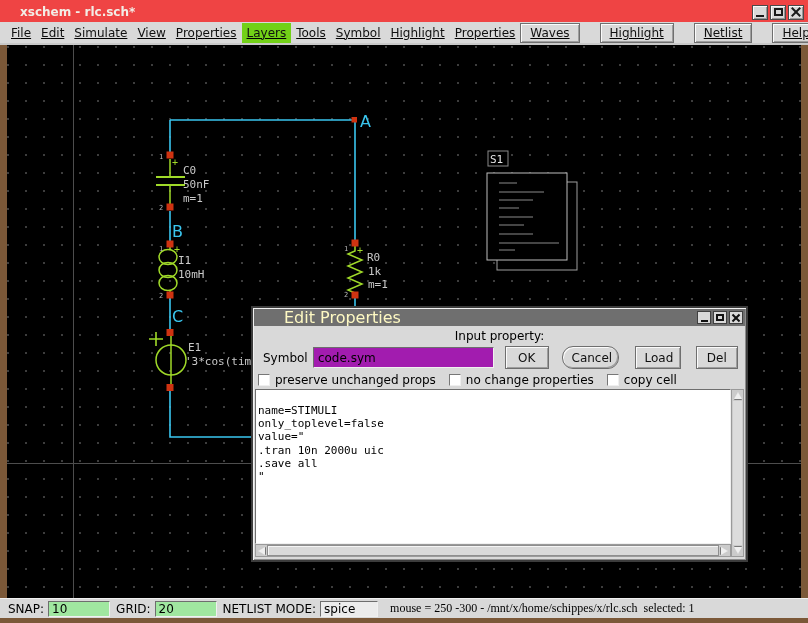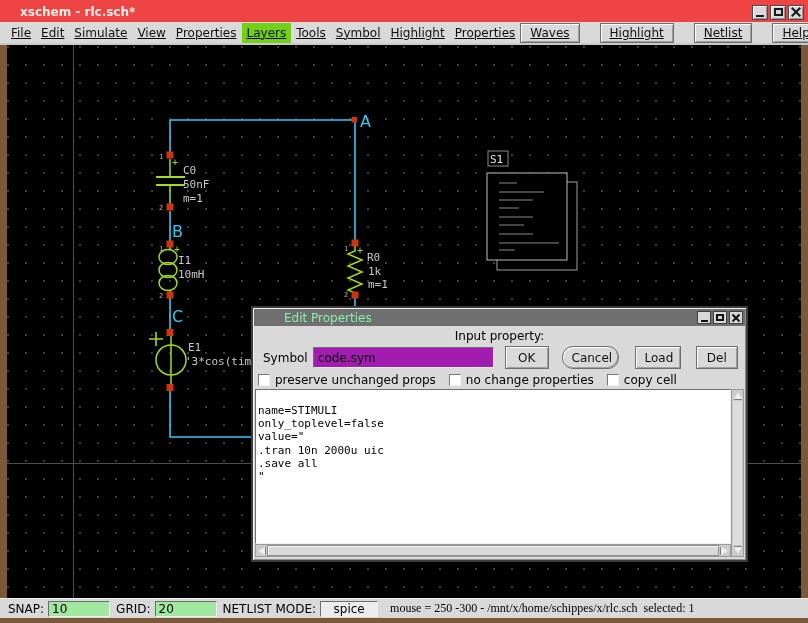--- a/index.html
+++ b/index.html
@@ -42,21 +42,21 @@
   .t-lbl { fill:#c9c9c9; font-size:11px; }
   .t-net { fill:#3ac6ef; font-size:16px; font-family:"DejaVu Sans","Liberation Sans",sans-serif !important; }
   .t-pin { fill:#b5b5b5; font-size:7px; }
   .t-plus { fill:#a0da29; font-size:10px; }
 
   
   .dialog { position:absolute; left:244px; top:261px; width:497px; height:256px;
             background:#d9d9d9; border:2px solid #3c3c3c;
             box-shadow: inset 1px 1px 0 #f2f2f2, inset -1px -1px 0 #8c8c8c; z-index:5; }
   .dlg-titlebar { height:17px; background:#6f6f6f; margin:1px; display:flex; align-items:center; padding:0 2px 0 30px; }
-  .dlg-titlebar .dlg-title { color:#86efac; font-size:12px; flex:1; }
+  .dlg-titlebar .dlg-title { color:#fef9c3; font-size:16px; flex:1; }
   .dlgbtn { width:14px; height:13px; margin-left:2px; background:#d9d9d9; border:1px solid #3f3f3f;
             display:flex; align-items:center; justify-content:center; }
   .dg-min { width:7px; height:2px; background:#111; margin-top:6px; }
   .dg-max { width:8px; height:7px; border:2px solid #111; }
   .dg-close { position:relative; width:8px; height:8px; }
   .dg-close::before,.dg-close::after { content:""; position:absolute; left:3px; top:-1px; width:2px; height:10px; background:#111; }
   .dg-close::before { transform:rotate(45deg); }
   .dg-close::after { transform:rotate(-45deg); }
   .dlg-heading { text-align:center; padding:2px 10px 1px; color:#000; }
   .dlg-row { display:flex; align-items:center; padding:2px 8px 4px 10px; }
@@ -84,21 +84,21 @@
   .tri-up { width:0; height:0; border-left:4px solid transparent; border-right:4px solid transparent; border-bottom:7px solid #efefef; filter:drop-shadow(0 1px 0 #777); }
   .tri-dn { width:0; height:0; border-left:4px solid transparent; border-right:4px solid transparent; border-top:7px solid #efefef; filter:drop-shadow(0 -1px 0 #777); }
   .tri-lf { width:0; height:0; border-top:4px solid transparent; border-bottom:4px solid transparent; border-right:7px solid #efefef; filter:drop-shadow(1px 0 0 #777); }
   .tri-rt { width:0; height:0; border-top:4px solid transparent; border-bottom:4px solid transparent; border-left:7px solid #efefef; filter:drop-shadow(-1px 0 0 #777); }
 
   
   .statusbar { height:20px; background:#d9d9d9; border-top:1px solid #f0f0f0; display:flex; align-items:center; padding:0 6px 0 8px; color:#000; }
   .statusbar .s-lbl { margin-right:4px; }
   .s-input { height:16px; font:12px "DejaVu Sans",sans-serif; border:1px solid; border-color:#6e6e6e #f0f0f0 #f0f0f0 #6e6e6e; padding:0 3px; outline:none; }
   .s-green { background:#a0e7a0; width:62px; }
-  .s-plain { background:#ececec; width:58px;text-align:center; }
+  .s-plain { background:#ececec; width:58px; }
   .s-gap { width:6px; }
   .s-info { margin-left:12px; white-space:pre;font-family:Liberation Serif, serif; }
   .bottom-border { height:5px; background:#7b5838; }
 </style>
 </head>
 <body>
 
 <div class="window">
 
   <div class="titlebar">

